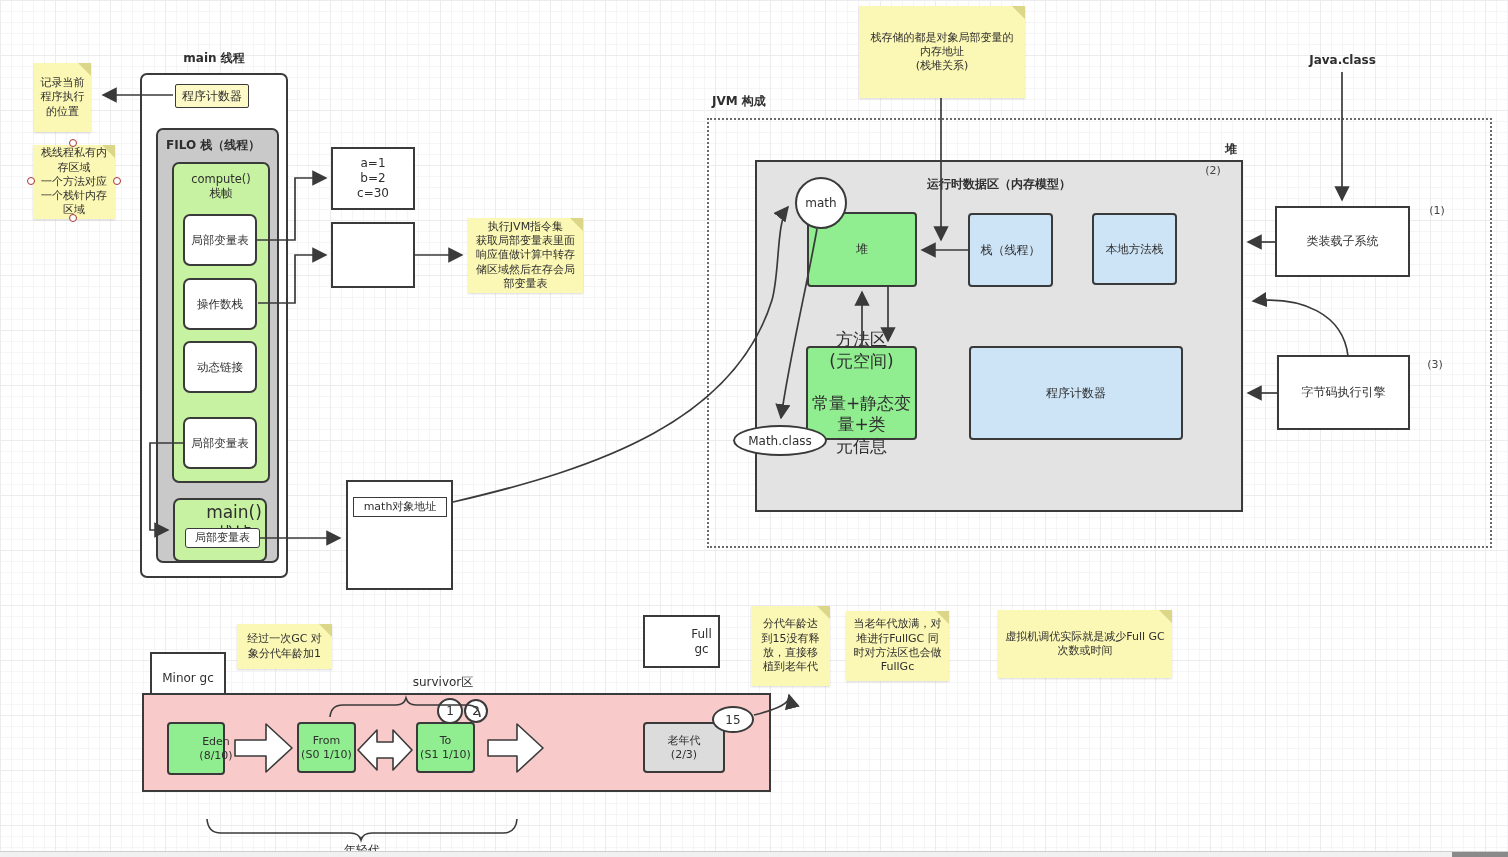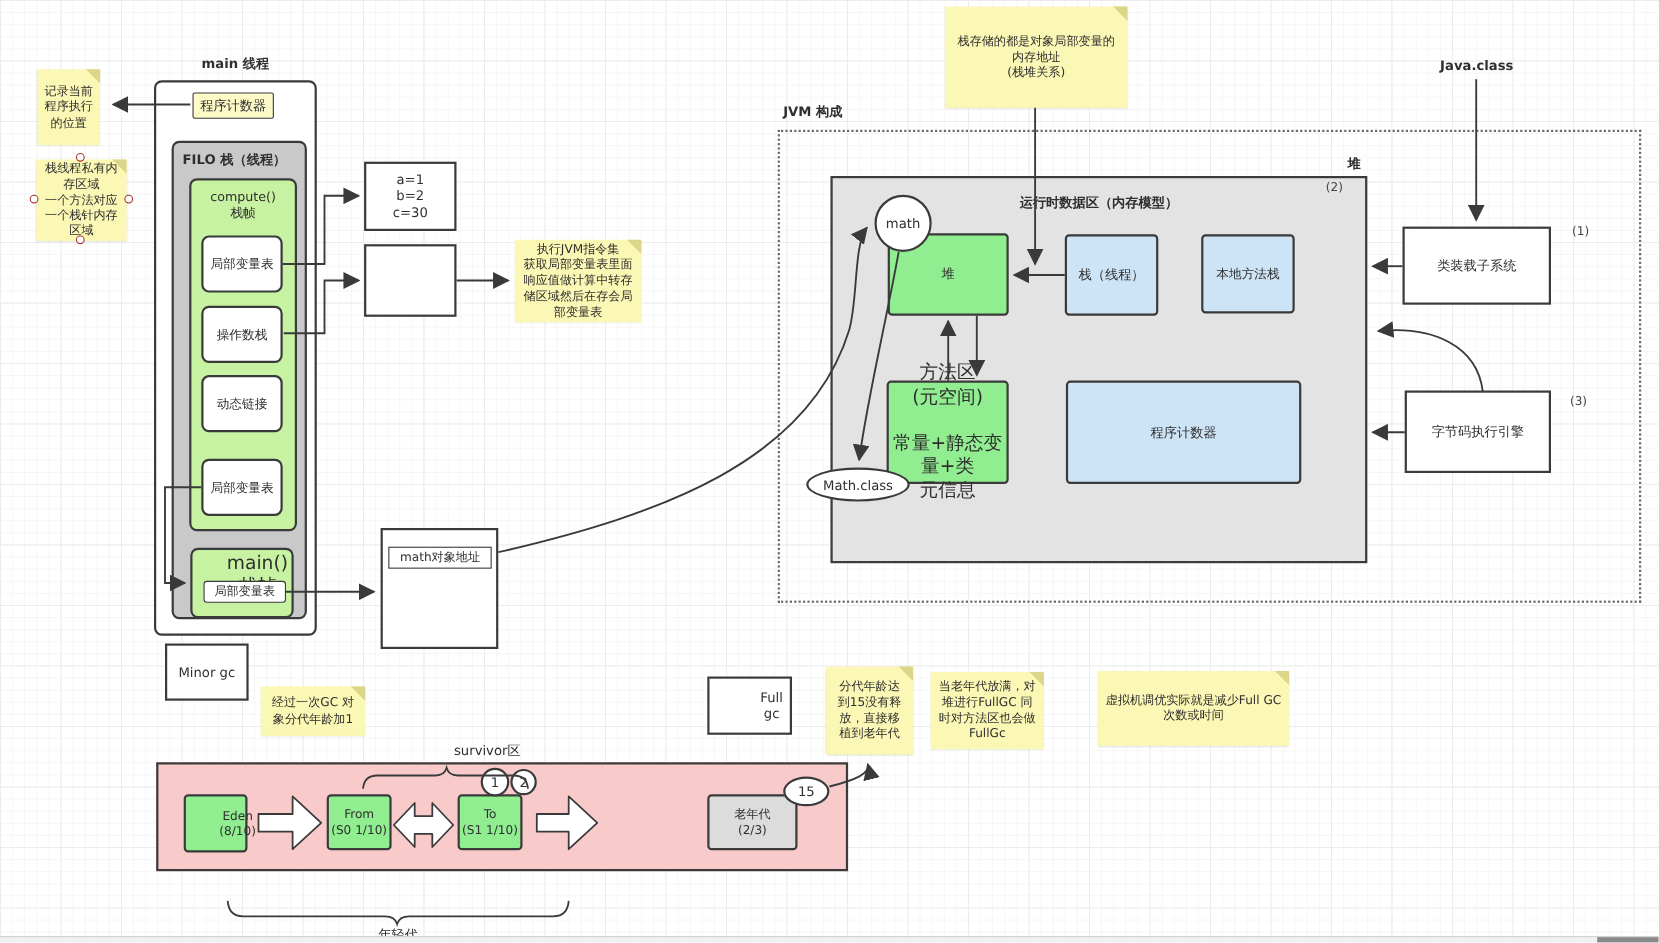--- a/index.html
+++ b/index.html
@@ -111,21 +111,21 @@
   <div class="abs box" style="left:1275px;top:206px;width:135px;height:71px;">类装载子系统</div>
   <div class="abs lbl small" style="left:1420px;top:204px;width:34px;">(1)</div>
   <div class="abs lbl bold" style="left:1300px;top:53px;width:85px;">Java.class</div>
   <div class="abs box" style="left:1277px;top:355px;width:133px;height:75px;">字节码执行引擎</div>
   <div class="abs lbl small" style="left:1418px;top:358px;width:34px;">(3)</div>
 
   <div class="abs note ml" style="left:859px;top:6px;width:166px;height:92px;">栈存储的都是对象局部变量的
 内存地址
 (栈堆关系)</div>
 
-  <div class="abs box" style="left:150px;top:585px;width:76px;height:52px;">Minor gc</div>
+  <div class="abs box" style="left:150px;top:652px;width:76px;height:52px;">Minor gc</div>
   <div class="abs note ml" style="left:237px;top:624px;width:95px;height:45px;">经过一次GC 对
 象分代年龄加1</div>
   <div class="abs lbl" style="left:403px;top:674px;width:80px;">survivor区</div>
   <div class="abs box" style="left:643px;top:615px;width:77px;height:53px;padding-left:40px;">Full gc</div>
   <div class="abs note ml" style="left:751px;top:606px;width:79px;height:80px;">分代年龄达
 到15没有释
 放，直接移
 植到老年代</div>
   <div class="abs note ml" style="left:846px;top:611px;width:103px;height:70px;">当老年代放满，对
 堆进行FullGC 同

